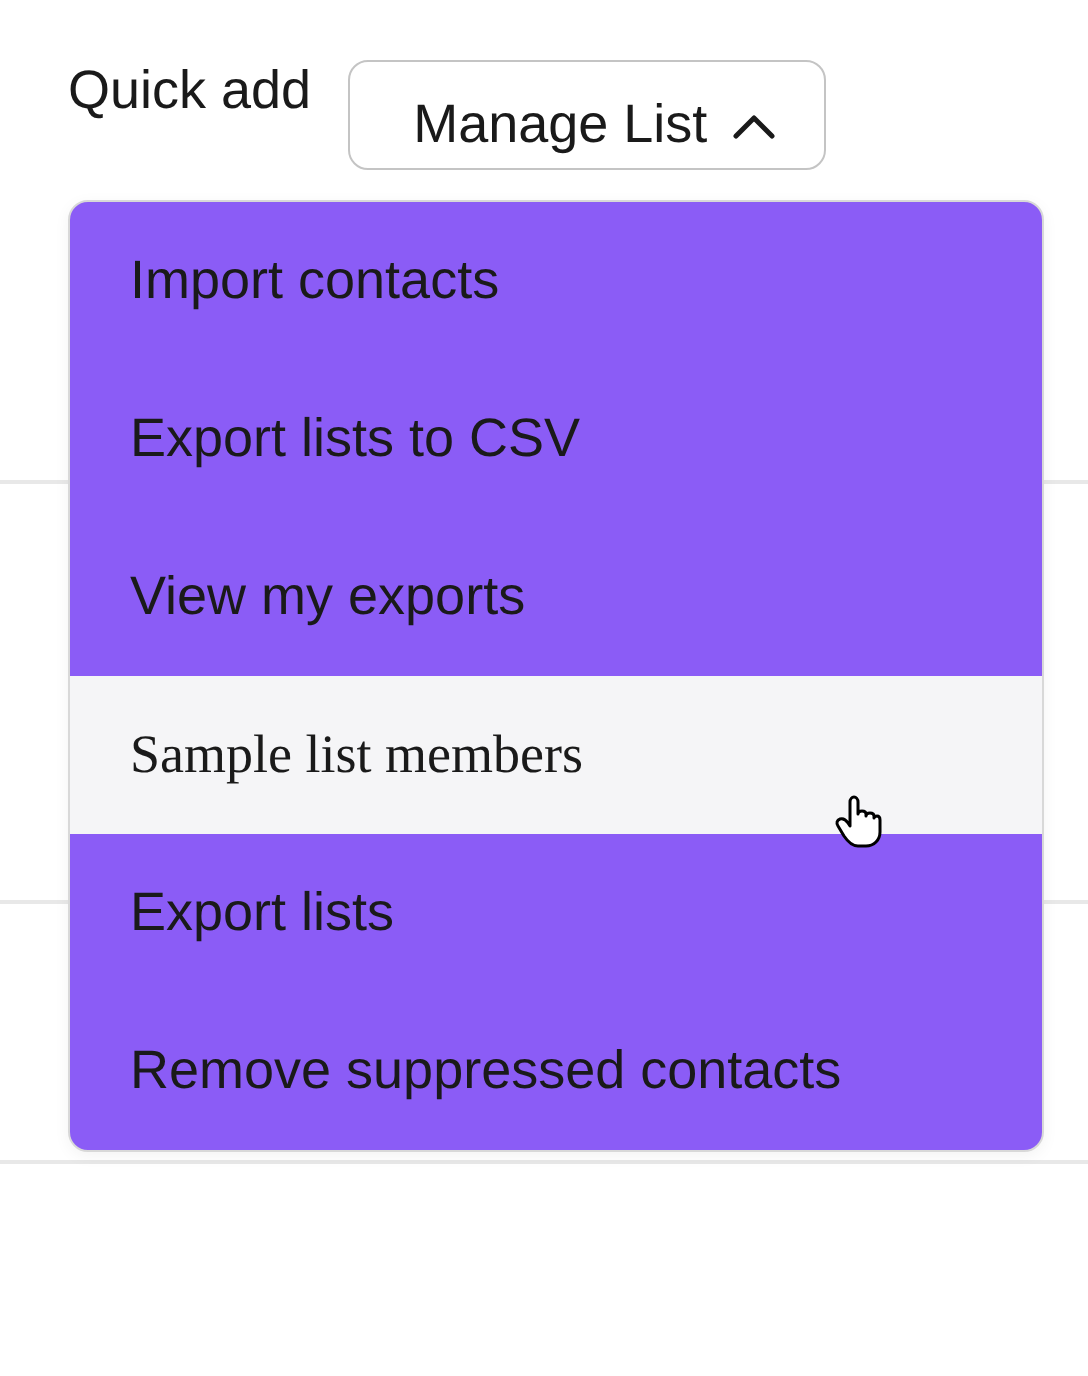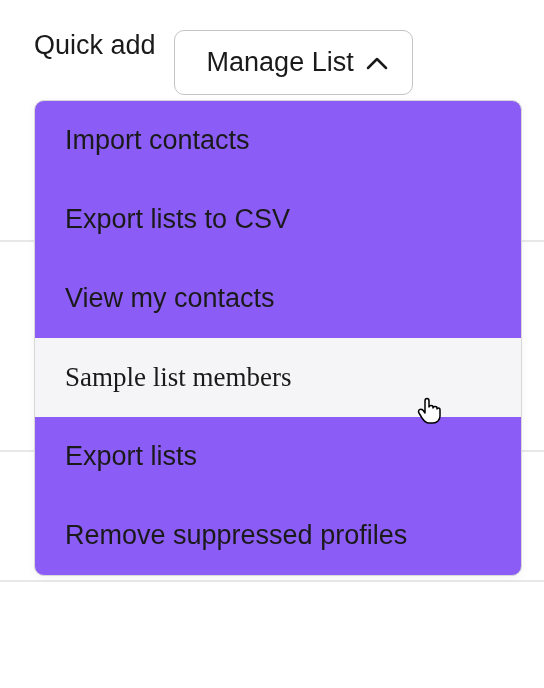--- a/index.html
+++ b/index.html
@@ -23,21 +23,21 @@
     .quick-add {
       font-size: 27px;
       font-weight: 400;
       color: #1a1a1a;
       cursor: pointer;
     }
     .manage-list-btn {
       display: flex;
       align-items: center;
       gap: 12px;
-      padding: 16px 24px 16px 32px;
+      padding: 16px 24px 6px 32px;
       border: 1.5px solid #c4c4c4;
       border-radius: 10px;
       font-size: 27px;
       font-weight: 400;
       color: #1a1a1a;
       background: #ffffff;
       cursor: pointer;
     }
     .chevron-icon {
       width: 22px;
@@ -111,23 +111,23 @@
       <svg width="22" height="14" viewBox="0 0 22 14" fill="none">
         <path d="M2 12 L11 3 L20 12" stroke="#1a1a1a" stroke-width="2.5" stroke-linecap="round" stroke-linejoin="round"></path>
       </svg>
     </span>
   </button>
 </div>
 
 <div class="dropdown-menu">
   <div class="menu-item">Import contacts</div>
   <div class="menu-item">Export lists to CSV</div>
-  <div class="menu-item">View my contacts</div>
+  <div class="menu-item">View my exports</div>
   <div class="menu-item hovered">Sample list members</div>
   <div class="menu-item">Export lists</div>
-  <div class="menu-item">Remove suppressed profiles</div>
+  <div class="menu-item">Remove suppressed contacts</div>
 </div>
 
 <div class="cursor-hand">
   <svg width="26" height="28" viewBox="0 0 26 28">
     <path d="M 9 5 C 9 3.5 10 2.5 11 2.5 C 12 2.5 13 3.5 13 5 L 13 11 C 13 10 14 9.5 15 9.5 C 16 9.5 17 10 17 11 L 17 12 C 17 11 18 10.5 19 10.5 C 20 10.5 21 11 21 12 L 21 13 C 21 12.5 22 12 22.5 12 C 23.5 12 24 13 24 14 L 24 20 C 24 24 21 27 17 27 L 13 27 C 10 27 8 25 6 22 L 3 17 C 2 15.5 2.5 14 4 13.5 C 5.5 13 7 14 8 15.5 L 9 17 Z" fill="#ffffff" stroke="#000000" stroke-width="1.5" stroke-linejoin="round"></path>
   </svg>
 </div>
 
 </body></html>

